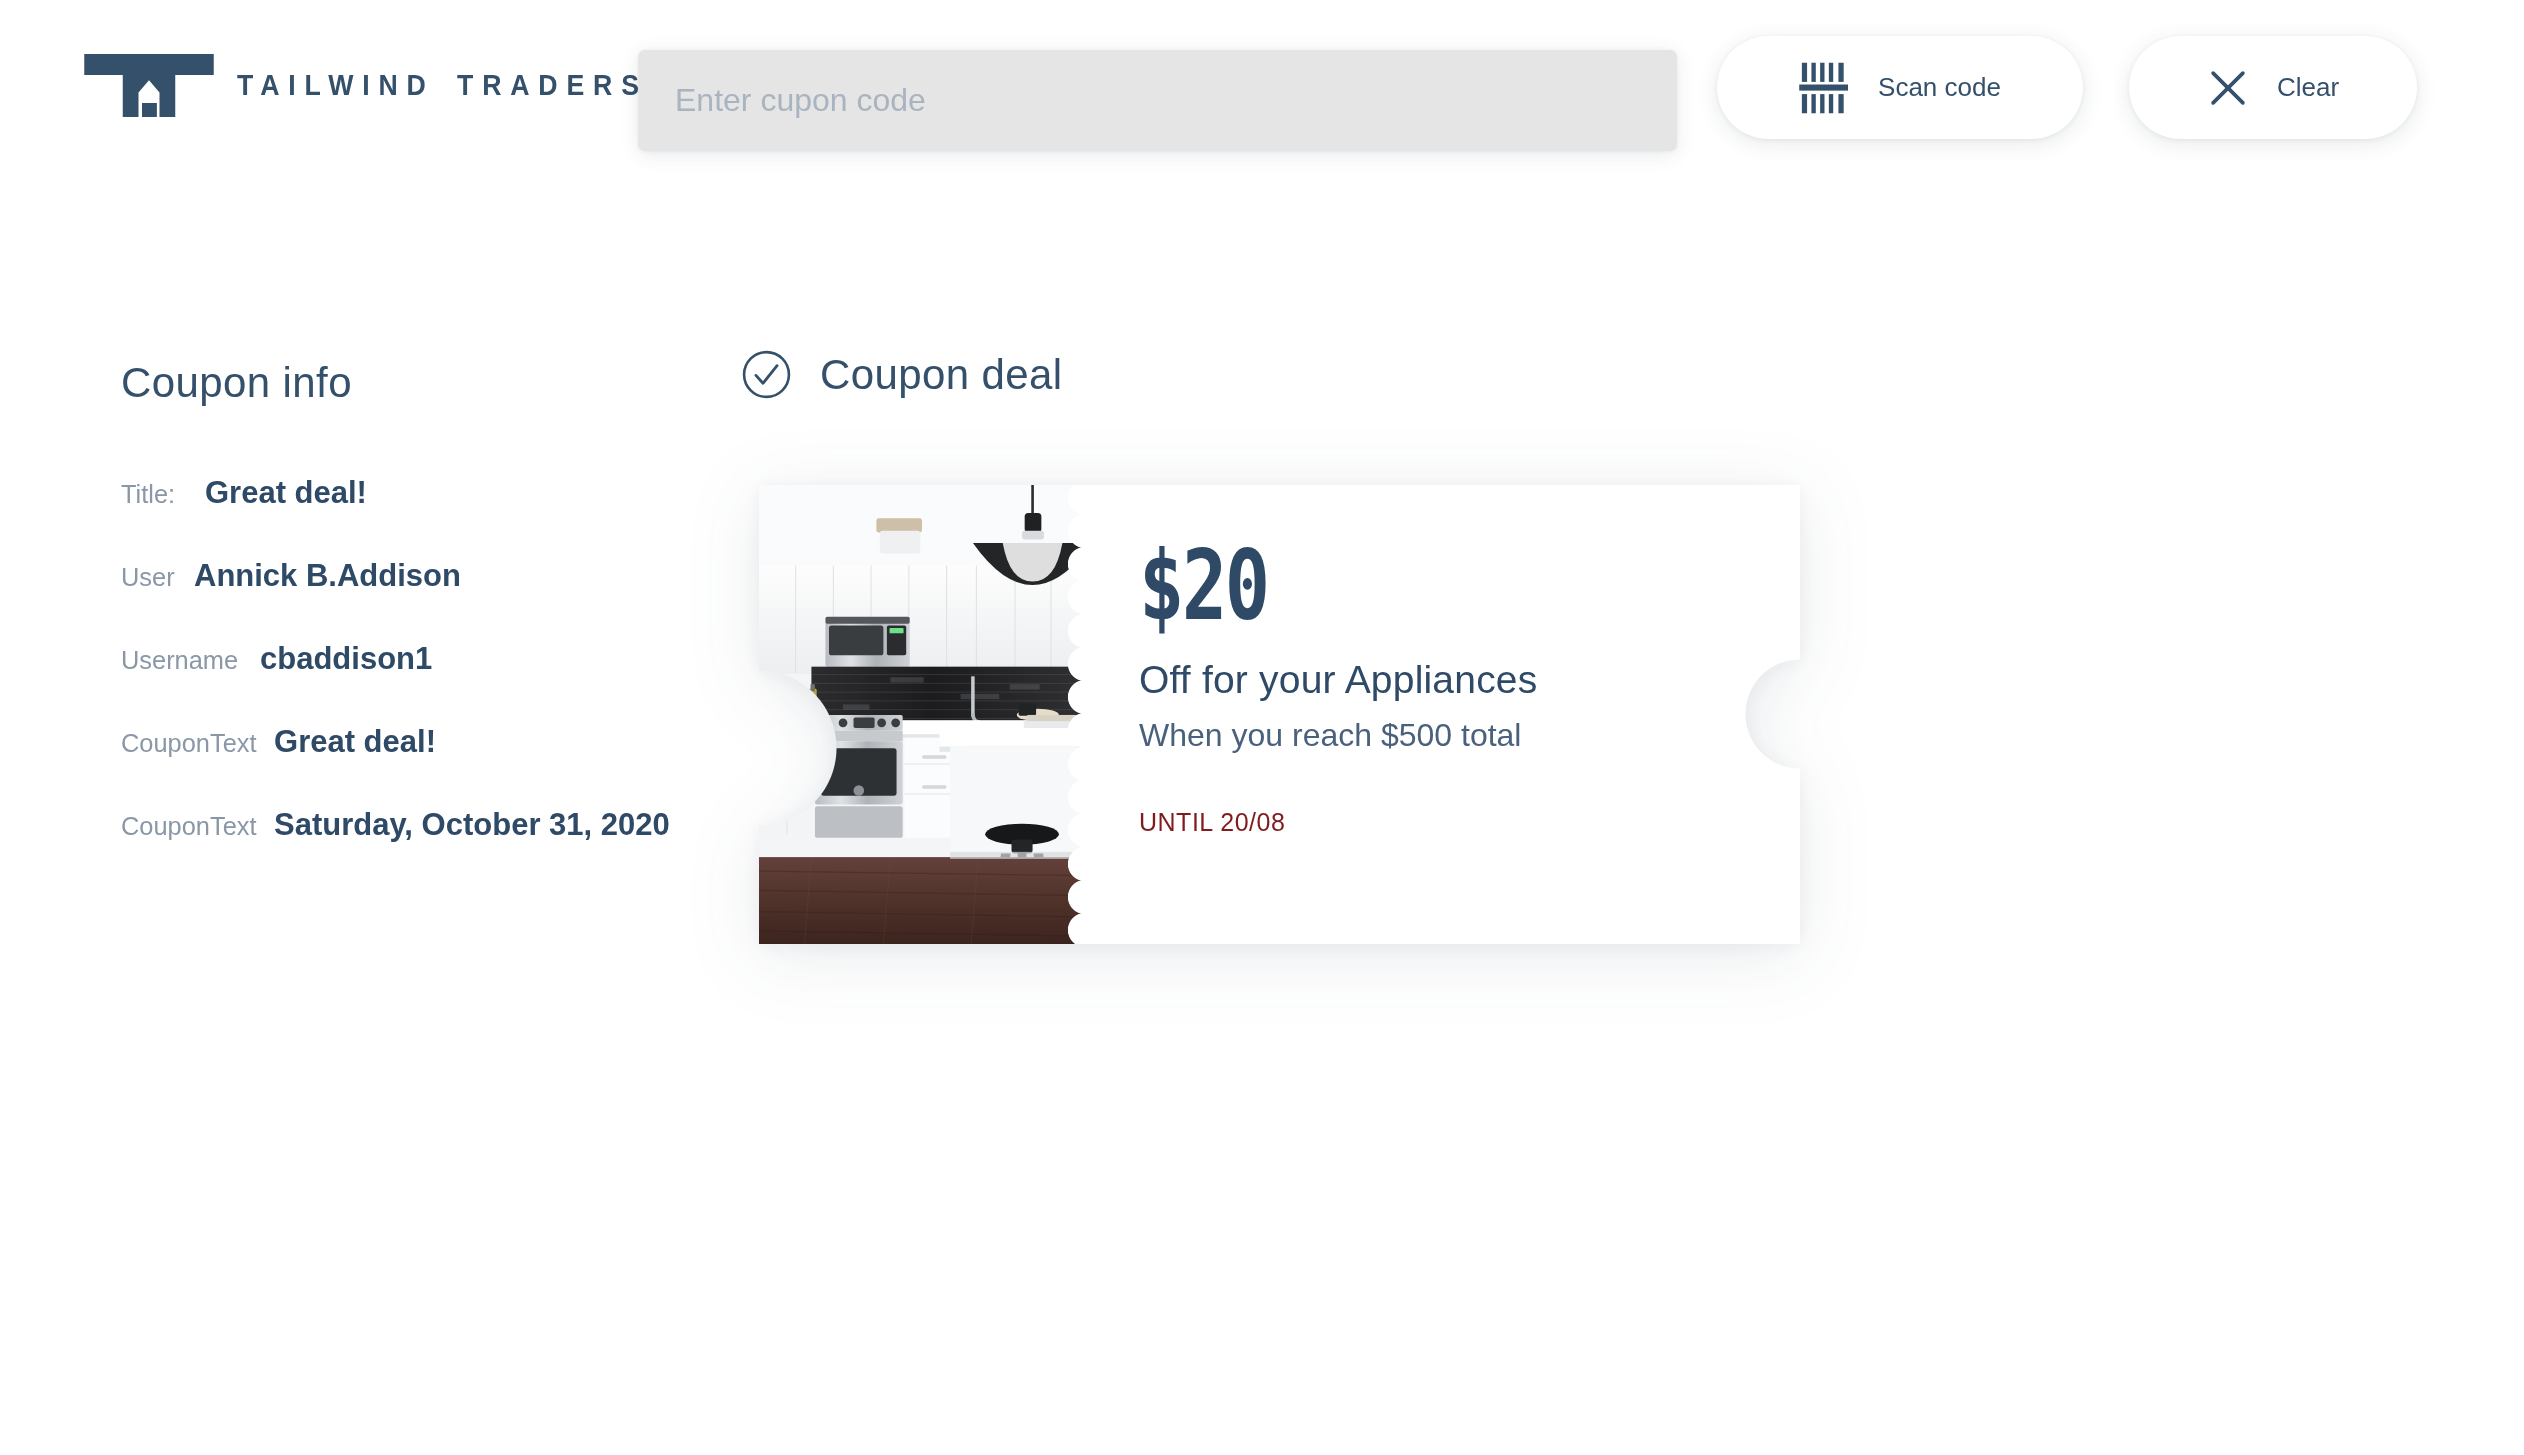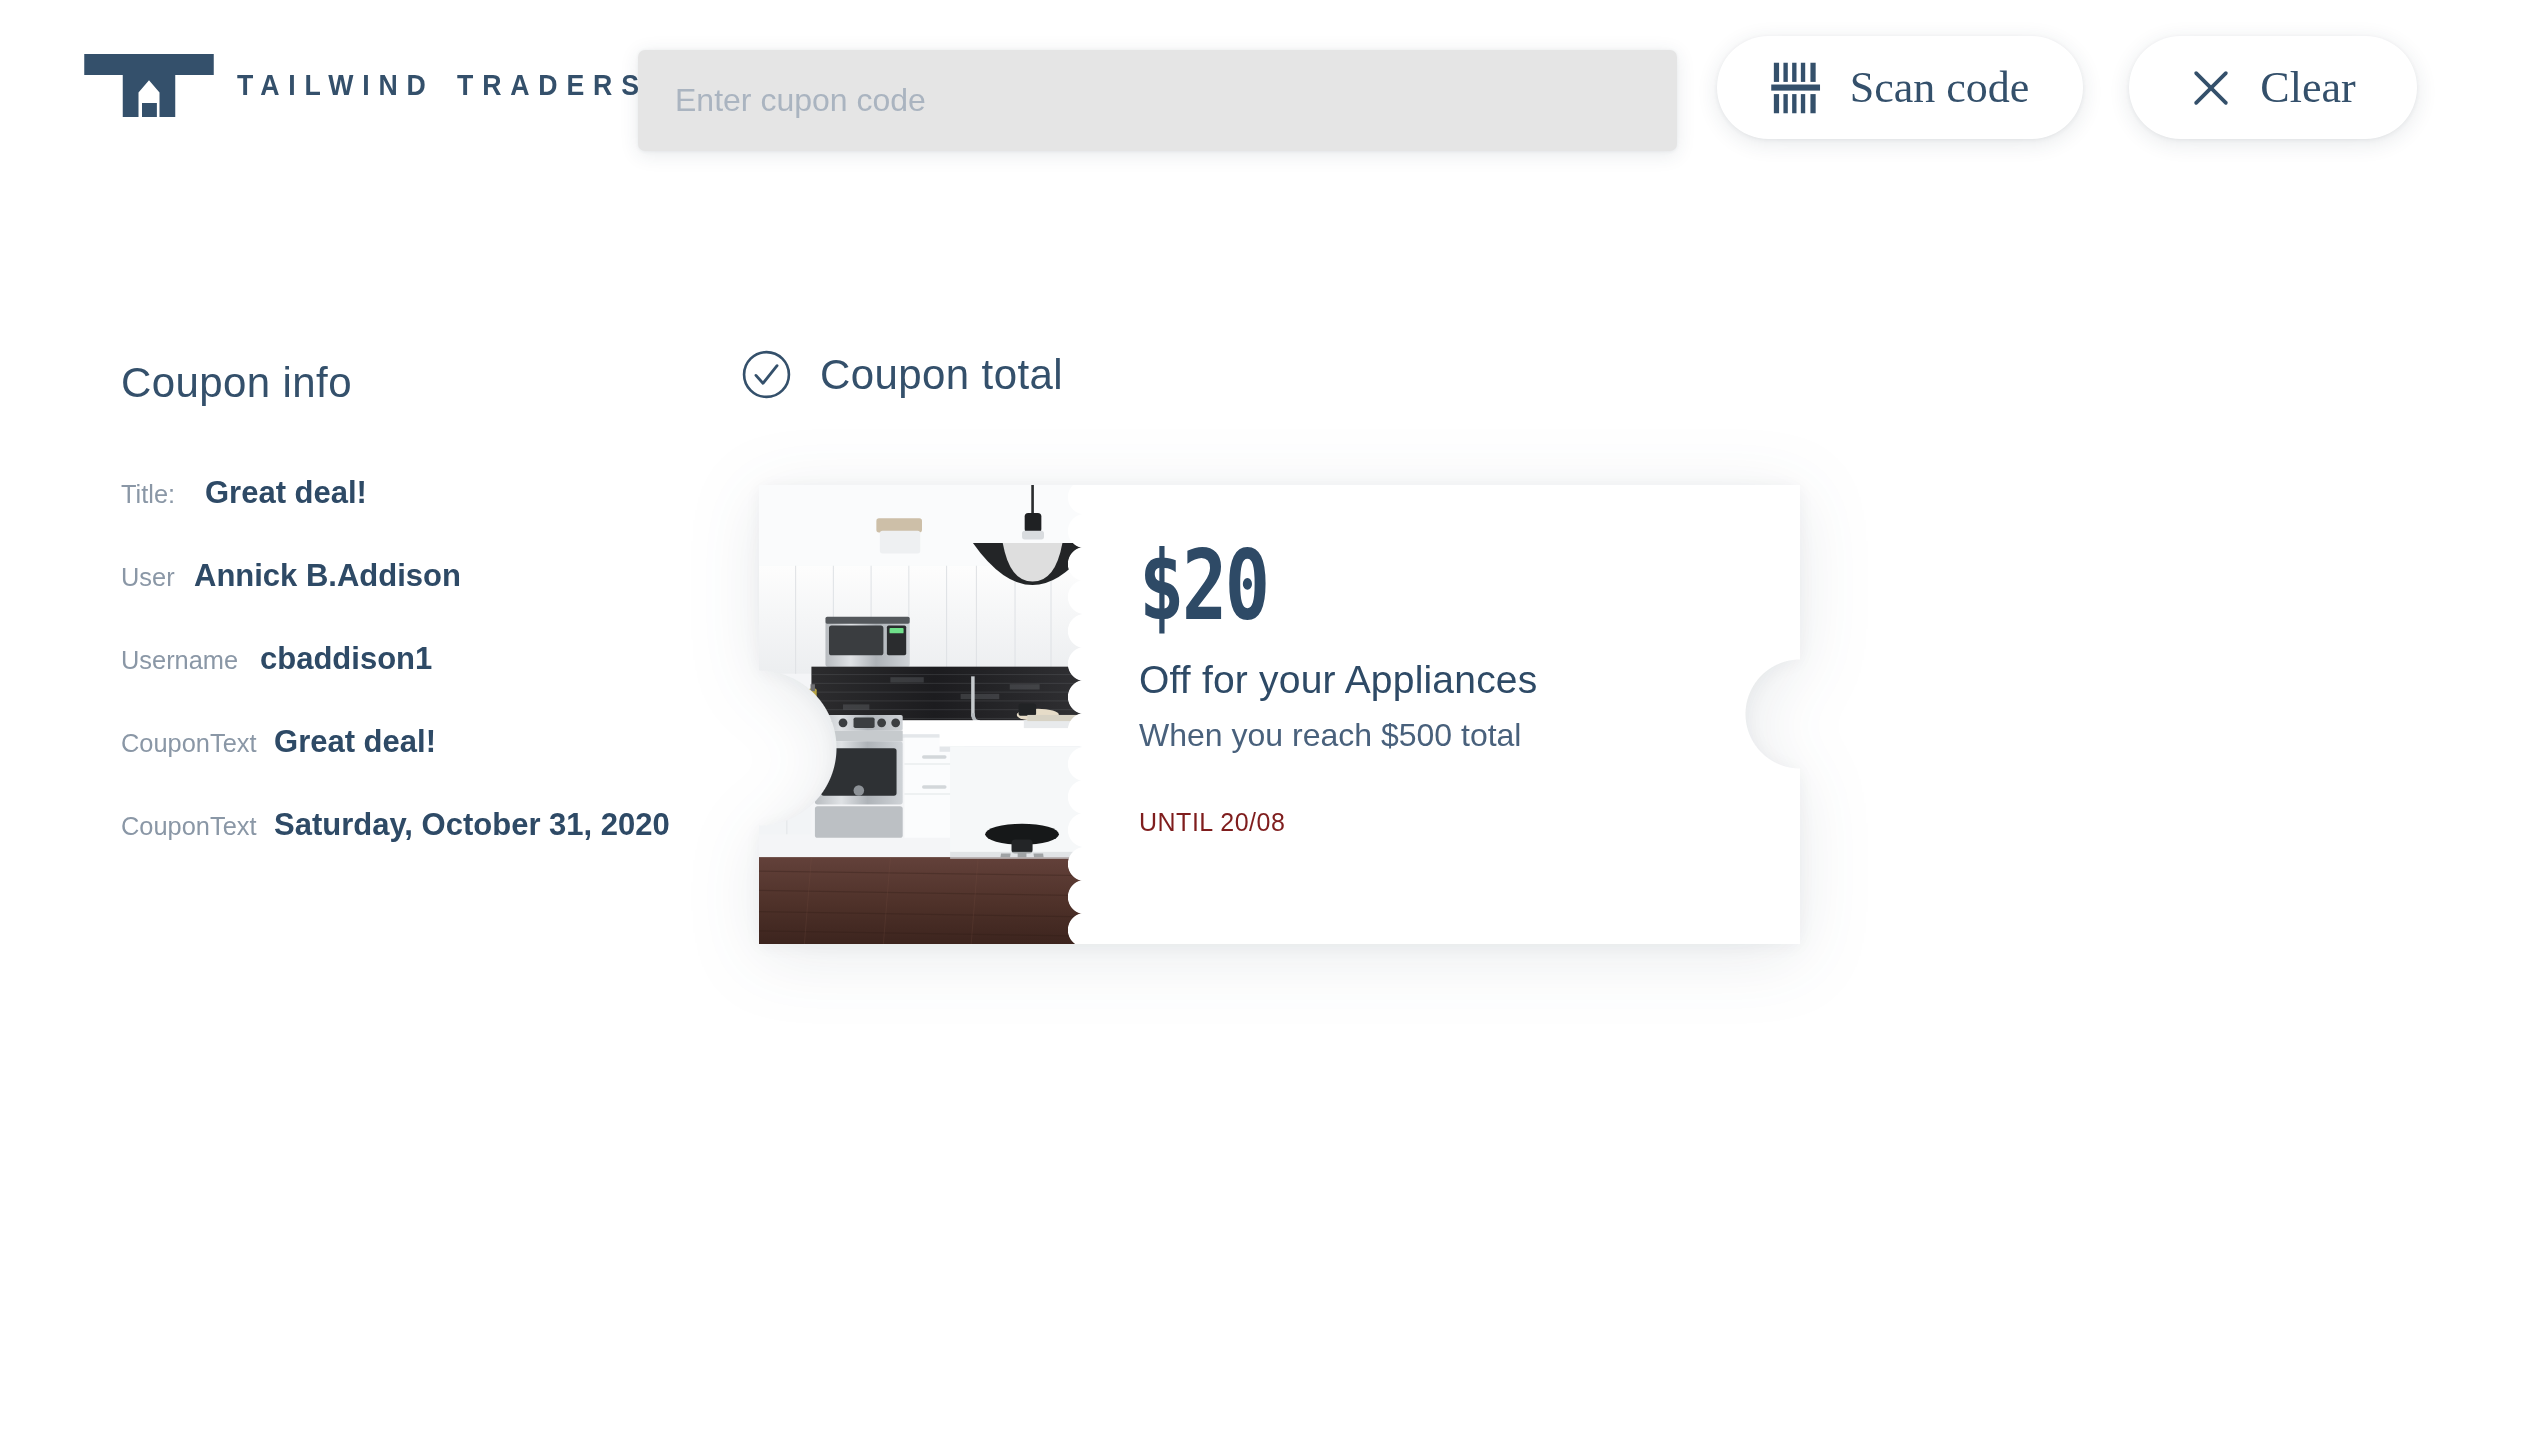--- a/index.html
+++ b/index.html
@@ -92,22 +92,22 @@
     border-radius: 52px;
     box-shadow: 0 4.4px 21px rgba(40,55,75,0.11), 0 0.9px 4.4px rgba(40,55,75,0.07);
     display: flex;
     align-items: center;
     justify-content: center;
     gap: 28px;
     cursor: pointer;
     padding: 0 46px;
   }
   .pill-btn .label {
-    font-family: Liberation Serif, serif;
-    font-size: 44px;
+    font-family: Liberation Sans, sans-serif;
+    font-size: 26px;
     color: #34506b;
     font-weight: 400;
     white-space: nowrap;
   }
   #scan-btn { left: 1717px; width: 366px; }
   #clear-btn { left: 2129px; width: 288px; }
 
   .barcode-icon { width: 51px; height: 54px; display: block; }
   .close-icon { width: 42px; height: 42px; display: block; }
 
@@ -349,21 +349,21 @@
       <span class="info-label">CouponText</span>
       <span class="info-value">Saturday, October 31, 2020</span>
     </div>
   </div>
 
   <div class="valid-header">
     <svg class="check-icon" viewBox="0 0 58 58">
       <circle cx="29" cy="29" r="25.5" fill="none" stroke="#34506b" stroke-width="3"></circle>
       <polyline points="17,30 25,39 41,19" fill="none" stroke="#34506b" stroke-width="3.2" stroke-linecap="round" stroke-linejoin="round"></polyline>
     </svg>
-    <span class="valid-text">Coupon total</span>
+    <span class="valid-text">Coupon deal</span>
   </div>
 
   <div class="coupon-card">
     <div class="coupon-inner">
 
       <div class="coupon-photo">
         <svg viewBox="0 0 372 523" preserveAspectRatio="xMidYMid slice">
           <defs>
             <linearGradient id="floorG" x1="0" y1="0" x2="0" y2="1">
               <stop offset="0%" stop-color="#63413a"></stop>

